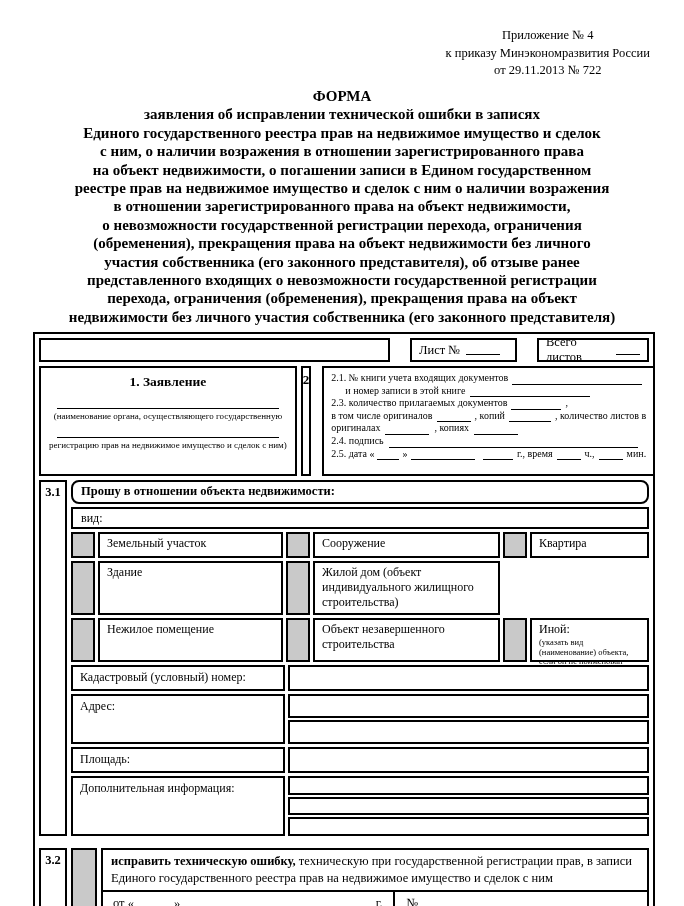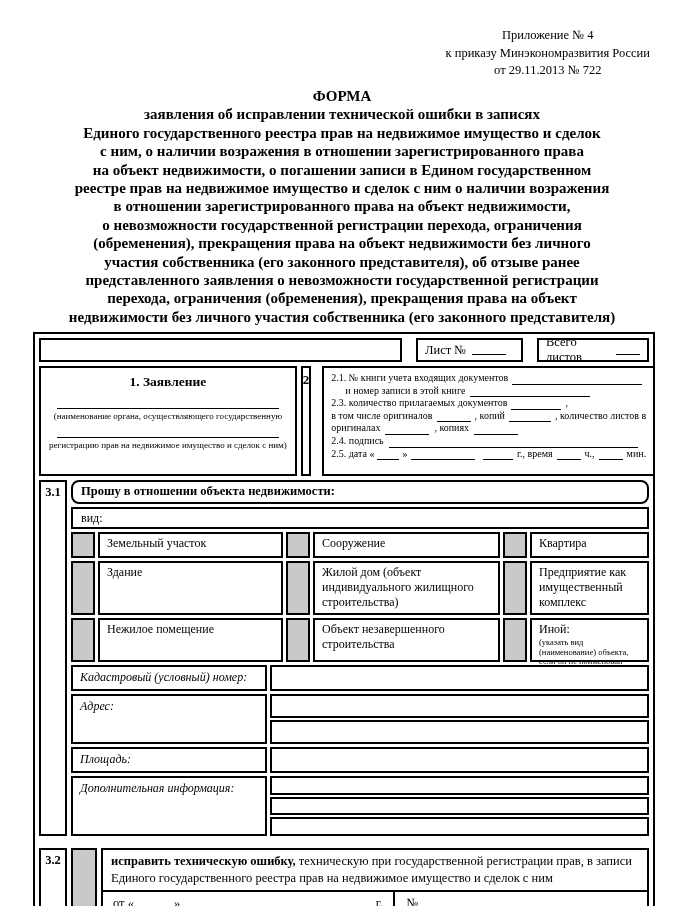--- a/index.html
+++ b/index.html
@@ -14,21 +14,21 @@
 
   .form { position:absolute; top:332px; left:33px; width:622px; border:2px solid #000;
           padding:4px; display:flex; flex-direction:column; }
   .gap3 { height:3px; flex:none; }
   .gap4 { height:4px; flex:none; }
   .gap12 { height:12px; flex:none; }
 
   .cell { border:2px solid #000; background:#fff; }
 
   
-  .sheet-row { display:flex; gap:14px; height:24px; }
+  .sheet-row { display:flex; gap:20px; height:24px; }
   .sheet-empty { flex:1; }
   .sheet-cell { width:107px; display:flex; align-items:center; padding:0 7px; font-size:12.5px; }
   .total-cell { width:112px; display:flex; align-items:center; padding:0 7px; font-size:12.5px; }
 
   
   .row12 { display:flex; gap:4px; height:110px; }
   .c1 { width:264px; text-align:center; padding:4px 8px; }
   .c1 .head { font-weight:bold; font-size:13.5px; margin-top:2px; }
   .wline { margin:17px 8px 0 8px; border-bottom:1.6px solid #000; height:2px; }
   .wcap { font-size:9px; margin-top:2px; white-space:nowrap; }
@@ -49,21 +49,21 @@
   .tgroup { display:flex; gap:3px; }
   .tg1 { width:212px; flex:none; }
   .tg2 { width:214px; flex:none; }
   .tg3 { flex:1; }
   .cb { width:24px; flex:none; background:var(--cb-fill,#c9c9c9); border:2px solid #000; }
   .lab { flex:1; font-size:12px; padding:2px 7px; line-height:15px; }
   .rA { height:26px; } .rB { height:54px; } .rC { height:44px; }
   .inote { font-size:8.5px; line-height:9.5px; margin-top:1px; }
 
   .frow { display:flex; gap:3px; }
-  .flab { width:196px; flex:none; font-size:12px; padding:3px 7px;font-style:italic; }
+  .flab { width:214px; flex:none; font-size:12px; padding:3px 7px; }
   .fval { flex:1; }
   .fstack { flex:1; display:flex; flex-direction:column; gap:2px; }
   .fstack .fval { flex:1; }
   .hK { height:26px; } .hA { height:50px; } .hP { height:26px; } .hD { height:60px; }
 
   
   .cbcol { width:26px; flex:none; background:var(--cb-fill,#c9c9c9); border:2px solid #000; }
   .c32 { flex:1; display:flex; flex-direction:column; }
   .p32 { padding:3px 8px 4px 8px; font-size:12.5px; line-height:16.5px; }
   .p32 b { font-weight:bold; }
@@ -88,21 +88,21 @@
     <div>ФОРМА</div>
     <div>заявления об исправлении технической ошибки в записях</div>
     <div>Единого государственного реестра прав на недвижимое имущество и сделок</div>
     <div>с ним, о наличии возражения в отношении зарегистрированного права</div>
     <div>на объект недвижимости, о погашении записи в Едином государственном</div>
     <div>реестре прав на недвижимое имущество и сделок с ним о наличии возражения</div>
     <div>в отношении зарегистрированного права на объект недвижимости,</div>
     <div>о невозможности государственной регистрации перехода, ограничения</div>
     <div>(обременения), прекращения права на объект недвижимости без личного</div>
     <div>участия собственника (его законного представителя), об отзыве ранее</div>
-    <div>представленного заявления о невозможности государственной регистрации</div>
+    <div>представленного входящих о невозможности государственной регистрации</div>
     <div>перехода, ограничения (обременения), прекращения права на объект</div>
     <div>недвижимости без личного участия собственника (его законного представителя)</div>
   </div>
 
   <div class="form">
 
     <div class="sheet-row">
       <div class="cell sheet-empty"></div>
       <div class="cell sheet-cell">
         <span>Лист №</span>
@@ -202,24 +202,20 @@
         <div class="gap3"></div>
         <div class="trow rB">
           <div class="tgroup tg1">
             <span class="cb"></span>
             <div class="cell lab">Здание</div>
           </div>
           <div class="tgroup tg2">
             <span class="cb"></span>
             <div class="cell lab">Жилой дом (объект индивидуального жилищного строительства)</div>
           </div>
-          <div class="tgroup tg3">
-            <span class="cb"></span>
-            <div class="cell lab">Предприятие как имущественный комплекс</div>
-          </div>
         </div>
         <div class="gap3"></div>
         <div class="trow rC">
           <div class="tgroup tg1">
             <span class="cb"></span>
             <div class="cell lab">Нежилое помещение</div>
           </div>
           <div class="tgroup tg2">
             <span class="cb"></span>
             <div class="cell lab">Объект незавершенного строительства</div>

